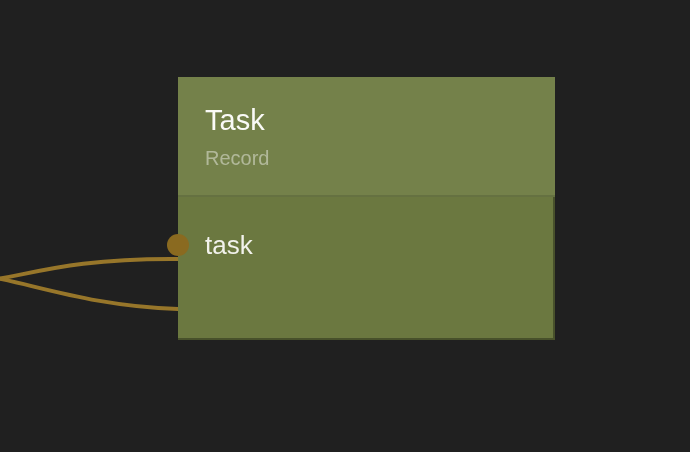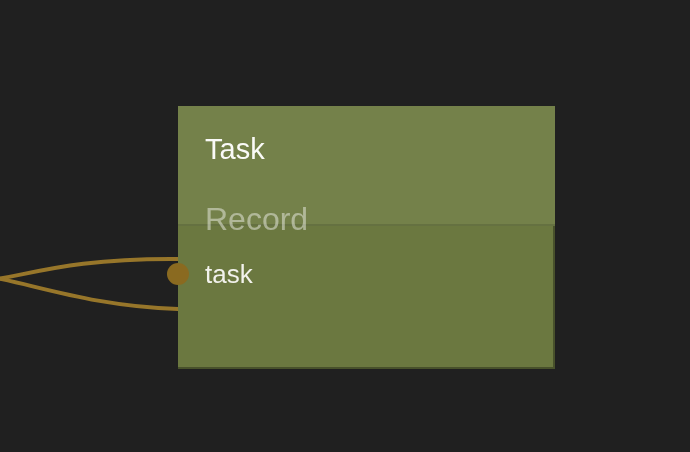--- a/index.html
+++ b/index.html
@@ -25,45 +25,44 @@
   }
   .wires path {
     fill: none;
     stroke: var(--wire-color, #97762a);
     stroke-width: 4;
     stroke-linecap: round;
   }
   .node {
     position: absolute;
     left: 178px;
-    top: 106px;
+    top: 77px;
     width: 377px;
     height: 263px;
     background: var(--node-body-bg, #6b7840);
     box-shadow: inset -2px -2px 0 rgba(0,0,0,0.32);
   }
   .node-header {
     box-sizing: border-box;
     height: 120px;
     padding: 24px 10px 0 27px;
     background: var(--node-header-bg, #74814a);
     border-bottom: 2px solid rgba(0,0,0,0.12);
   }
   .node-title {
     font-size: 29px;
     line-height: 38px;
     color: var(--title-color, #fafaf7);
     white-space: nowrap;
   }
   .node-subtitle {
-    font-size: 32px;
+    font-size: 20px;
     line-height: 38px;
     color: var(--subtitle-color, rgba(255,255,255,0.44));
     white-space: nowrap;
-    margin-top: 32px;
   }
   .node-body {
     padding-top: 23px;
   }
   .row {
     position: relative;
     height: 50px;
     display: flex;
     align-items: center;
     padding-left: 27px;

